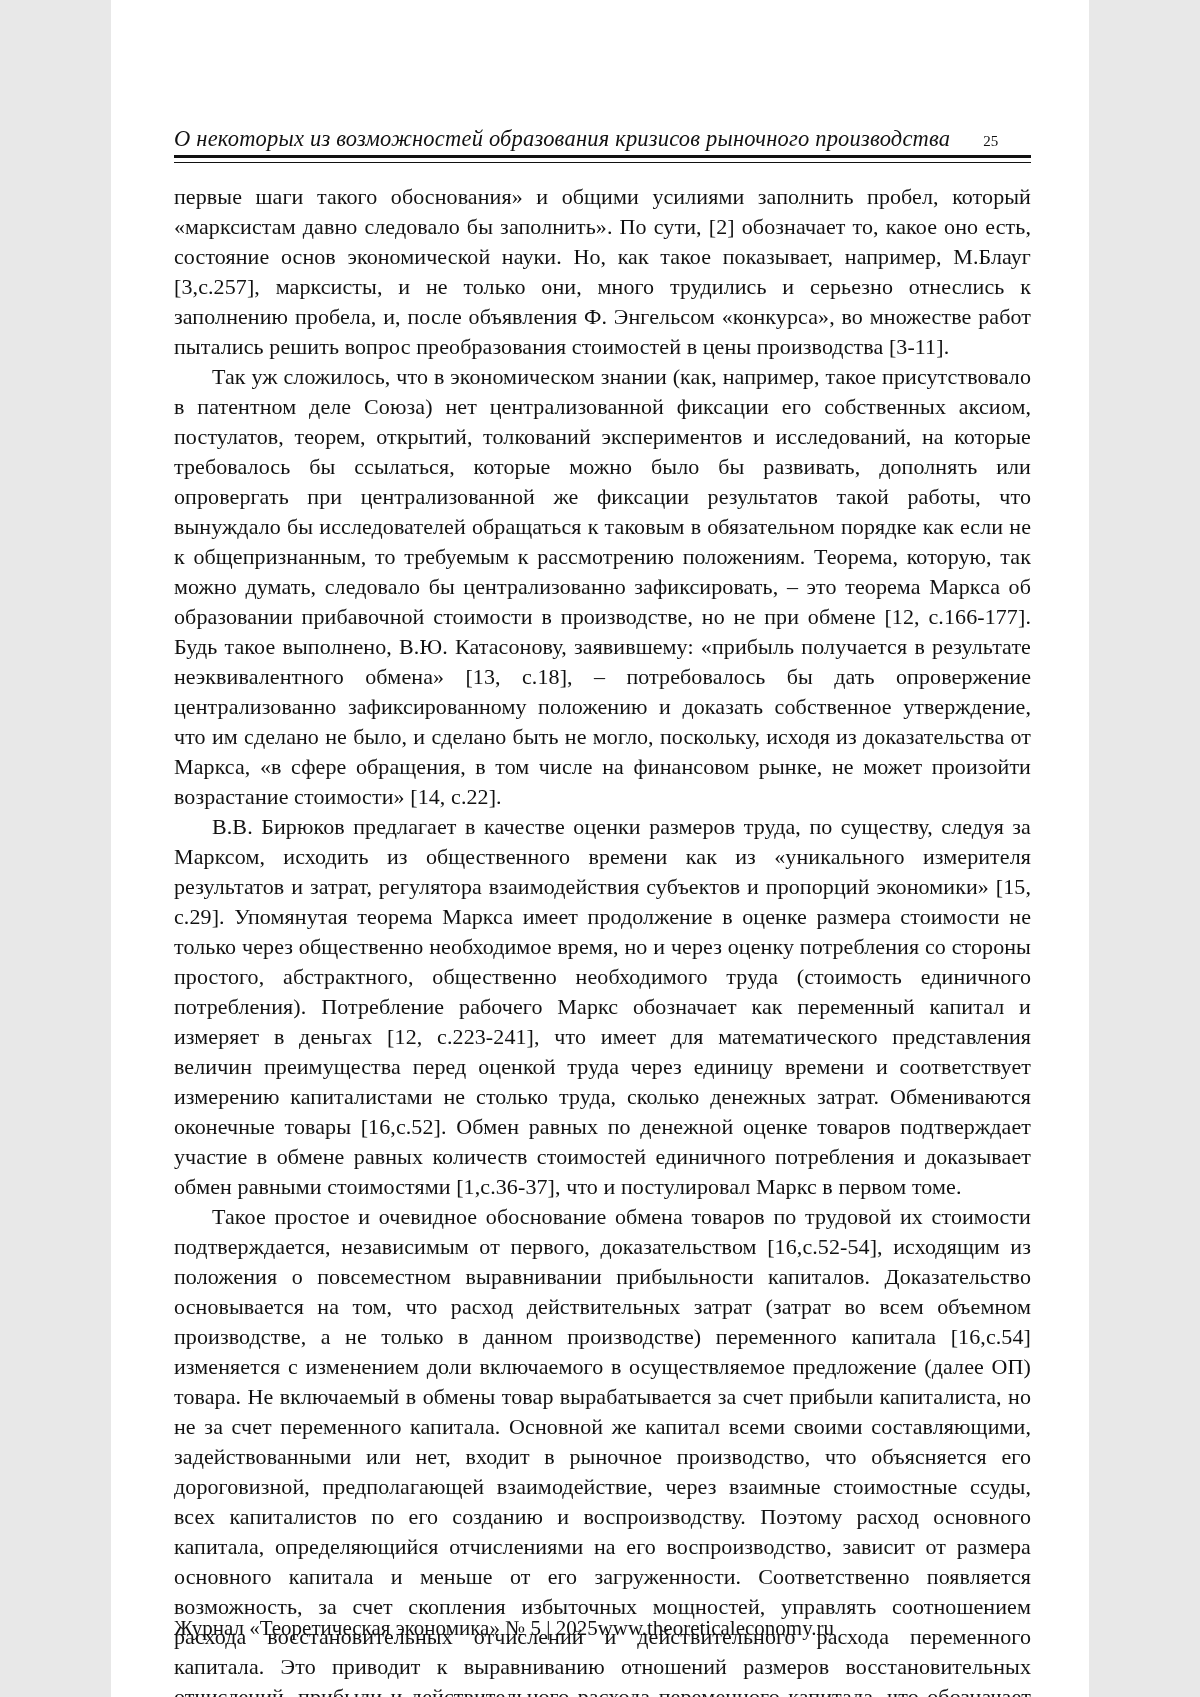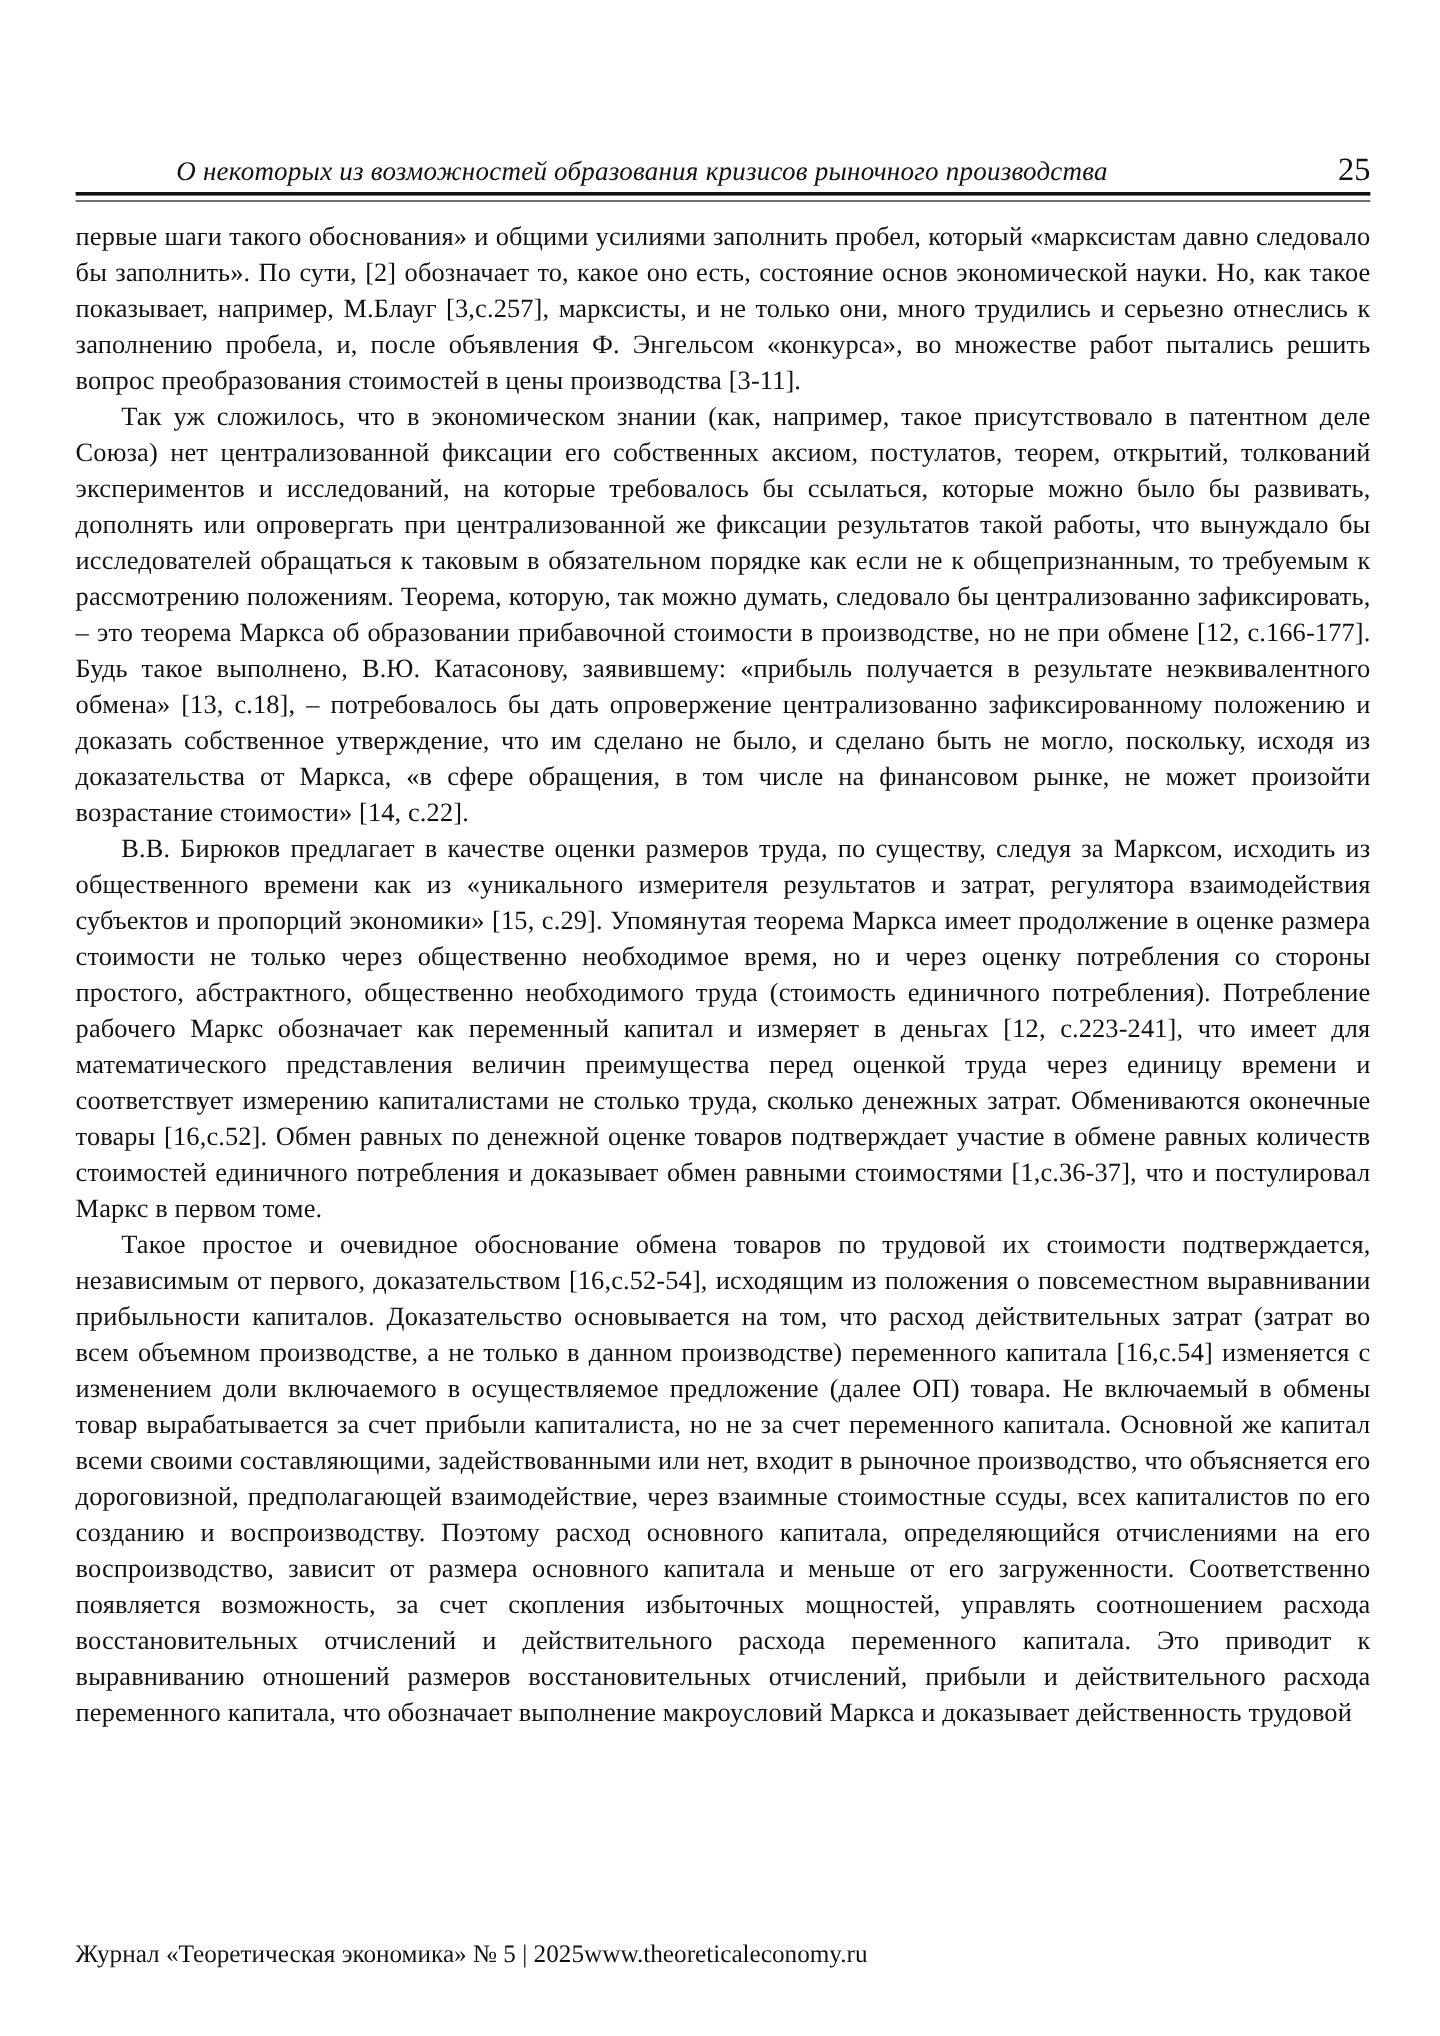--- a/index.html
+++ b/index.html
@@ -1,18 +1,18 @@
 <!DOCTYPE html>
 <html lang="ru"><head>
 <meta charset="utf-8">
 <style>
   html, body { margin: 0; padding: 0; background: #e8e8e8; }
   .page {
     position: relative;
-    width: 1200px;
+    width: 978px;
     height: 1697px;
     margin: 0 auto;
     background: #ffffff;
     font-family: "Liberation Serif", serif;
     color: #111111;
     box-sizing: border-box;
     overflow: hidden;
   }
 
   
@@ -29,23 +29,23 @@
   .rh-title {
     flex: 1;
     text-align: center;
     font-style: italic;
     font-size: 22.5px;
     letter-spacing: 0.2px;
     white-space: nowrap;
   }
   .rh-page {
     width: 135px;
-    text-align: right;
+    text-align: center;
     font-style: normal;
-    font-size: 27px;
+    font-size: 15px;
   }
   .rh-rule {
     margin-top: 3px;
     height: 4px;
     border-top: 3px solid #111111;
     border-bottom: 1.5px solid #111111;
   }
 
   
   .body-text {

